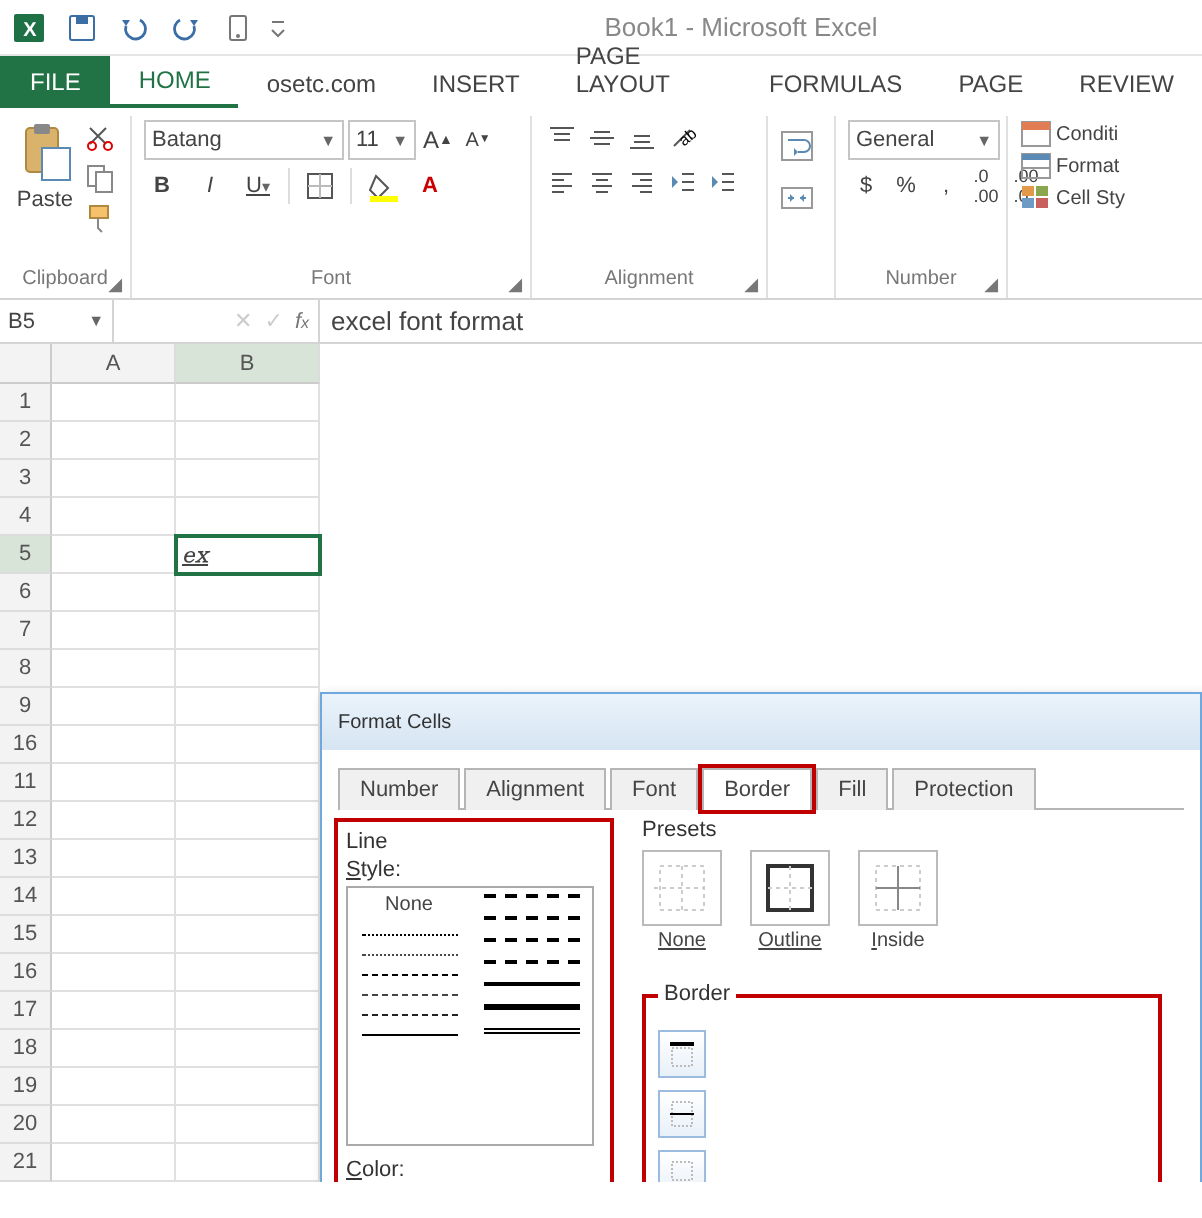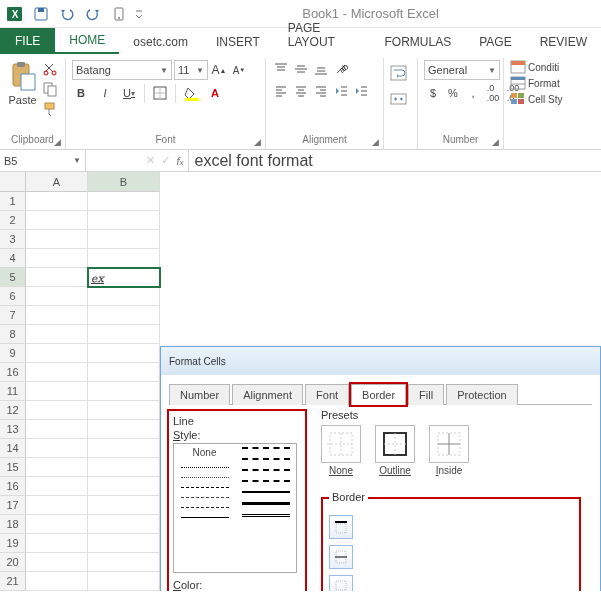--- a/index.html
+++ b/index.html
@@ -24,23 +24,23 @@
   .btn-lg .ico { width:32px; height:32px; margin:0 auto 2px;}
   .col { display:flex; flex-direction:column; gap:2px;}
   .row { display:flex; align-items:center; gap:2px;}
   .font-box, .size-box { border:1px solid #c5c5c5; height:20px; font-size:11px; padding:1px 3px; display:flex; align-items:center; justify-content:space-between; background:#fff;}
   .font-box{ width:100px;} .size-box{width:34px;}
   .dd-arrow{font-size:8px;color:#666;}
   .ribico{width:18px;height:18px;display:flex;align-items:center;justify-content:center;}
   .b{font-weight:bold;} .i{font-style:italic;}
   
   .fxrow { display:flex; height:22px; border-bottom:1px solid #d4d4d4; align-items:center;}
-  .namebox { width:86px; border-right:1px solid #d4d4d4; height:100%; display:flex; align-items:center; padding:0 4px; font-size:11px; justify-content:space-between;}
+  .namebox { width:57px; border-right:1px solid #d4d4d4; height:100%; display:flex; align-items:center; padding:0 4px; font-size:11px; justify-content:space-between;}
   .fxbtns { display:flex; align-items:center; padding:0 4px; gap:6px; border-right:1px solid #d4d4d4; height:100%; color:#777;}
-  .fxinput { flex:1; padding:0 6px; font-size:16px;}
+  .fxinput { flex:1; padding:0 6px; font-size:13px;}
   
   .sheet { position:relative; }
   .rowhdrs { width:26px;}
   .colhdrs { display:flex; margin-left:26px;}
   .corner { width:26px; height:20px; background:#f3f3f3; border-right:1px solid #ccc; border-bottom:1px solid #ccc; position:absolute; left:0; top:0;}
   .colhdr { height:20px; background:#f3f3f3; border-right:1px solid #dcdcdc; border-bottom:1px solid #ccc; text-align:center; line-height:20px; color:#555;}
   .rowhdr { height:19px; background:#f3f3f3; border-bottom:1px solid #dcdcdc; border-right:1px solid #ccc; text-align:center; line-height:19px; color:#555;}
   .rowhdr.sel, .colhdr.sel { background:#d7e4d7;}
   .cells { position:relative;}
   .cellrow { display:flex;}

